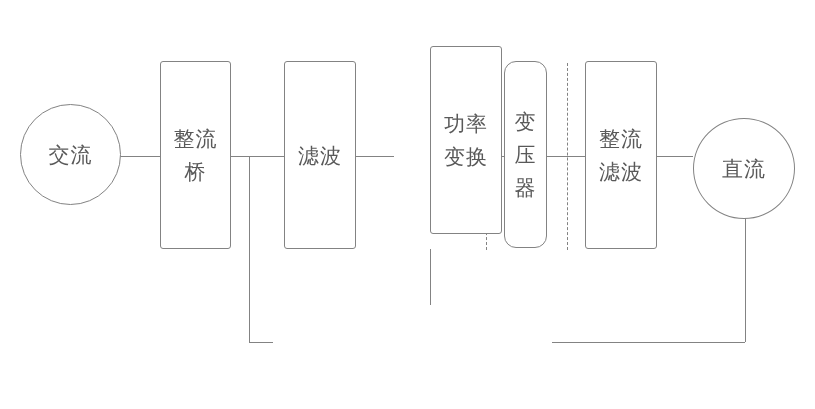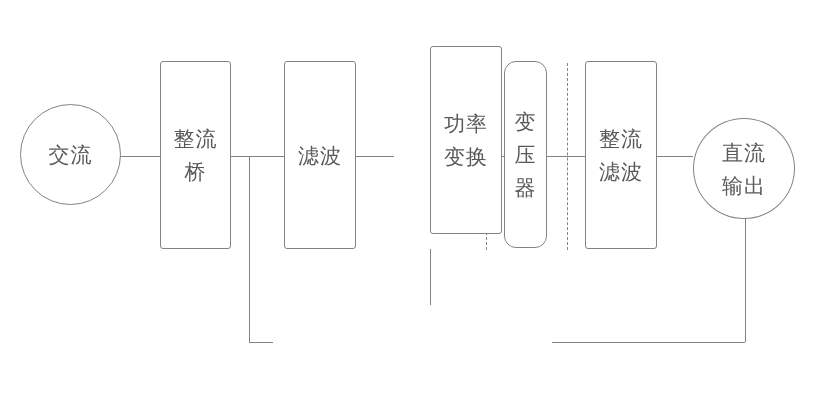--- a/index.html
+++ b/index.html
@@ -85,21 +85,20 @@
     <span class="tline">器</span>
   </div>
 
   <div class="node box" style="left:585px; top:61px; width:72px; height:188px;">
     <span class="tline">整流</span>
     <span class="tline">滤波</span>
   </div>
 
   <div class="node circle" style="left:693px; top:118px; width:102px; height:101px;">
     <span class="tline">直流</span>
-    <span class="tline">输出</span>
   </div>
 
 
   <div class="vdash" style="left:486px; top:63px; height:187px;"></div>
   <div class="vdash" style="left:567px; top:63px; height:187px;"></div>
 
   <div class="hline" style="left:120px; top:156px; width:40px;"></div>
   <div class="hline" style="left:231px; top:156px; width:53px;"></div>
   <div class="hline" style="left:356px; top:156px; width:38px;"></div>
   <div class="hline" style="left:466px; top:156px; width:38px;"></div>

